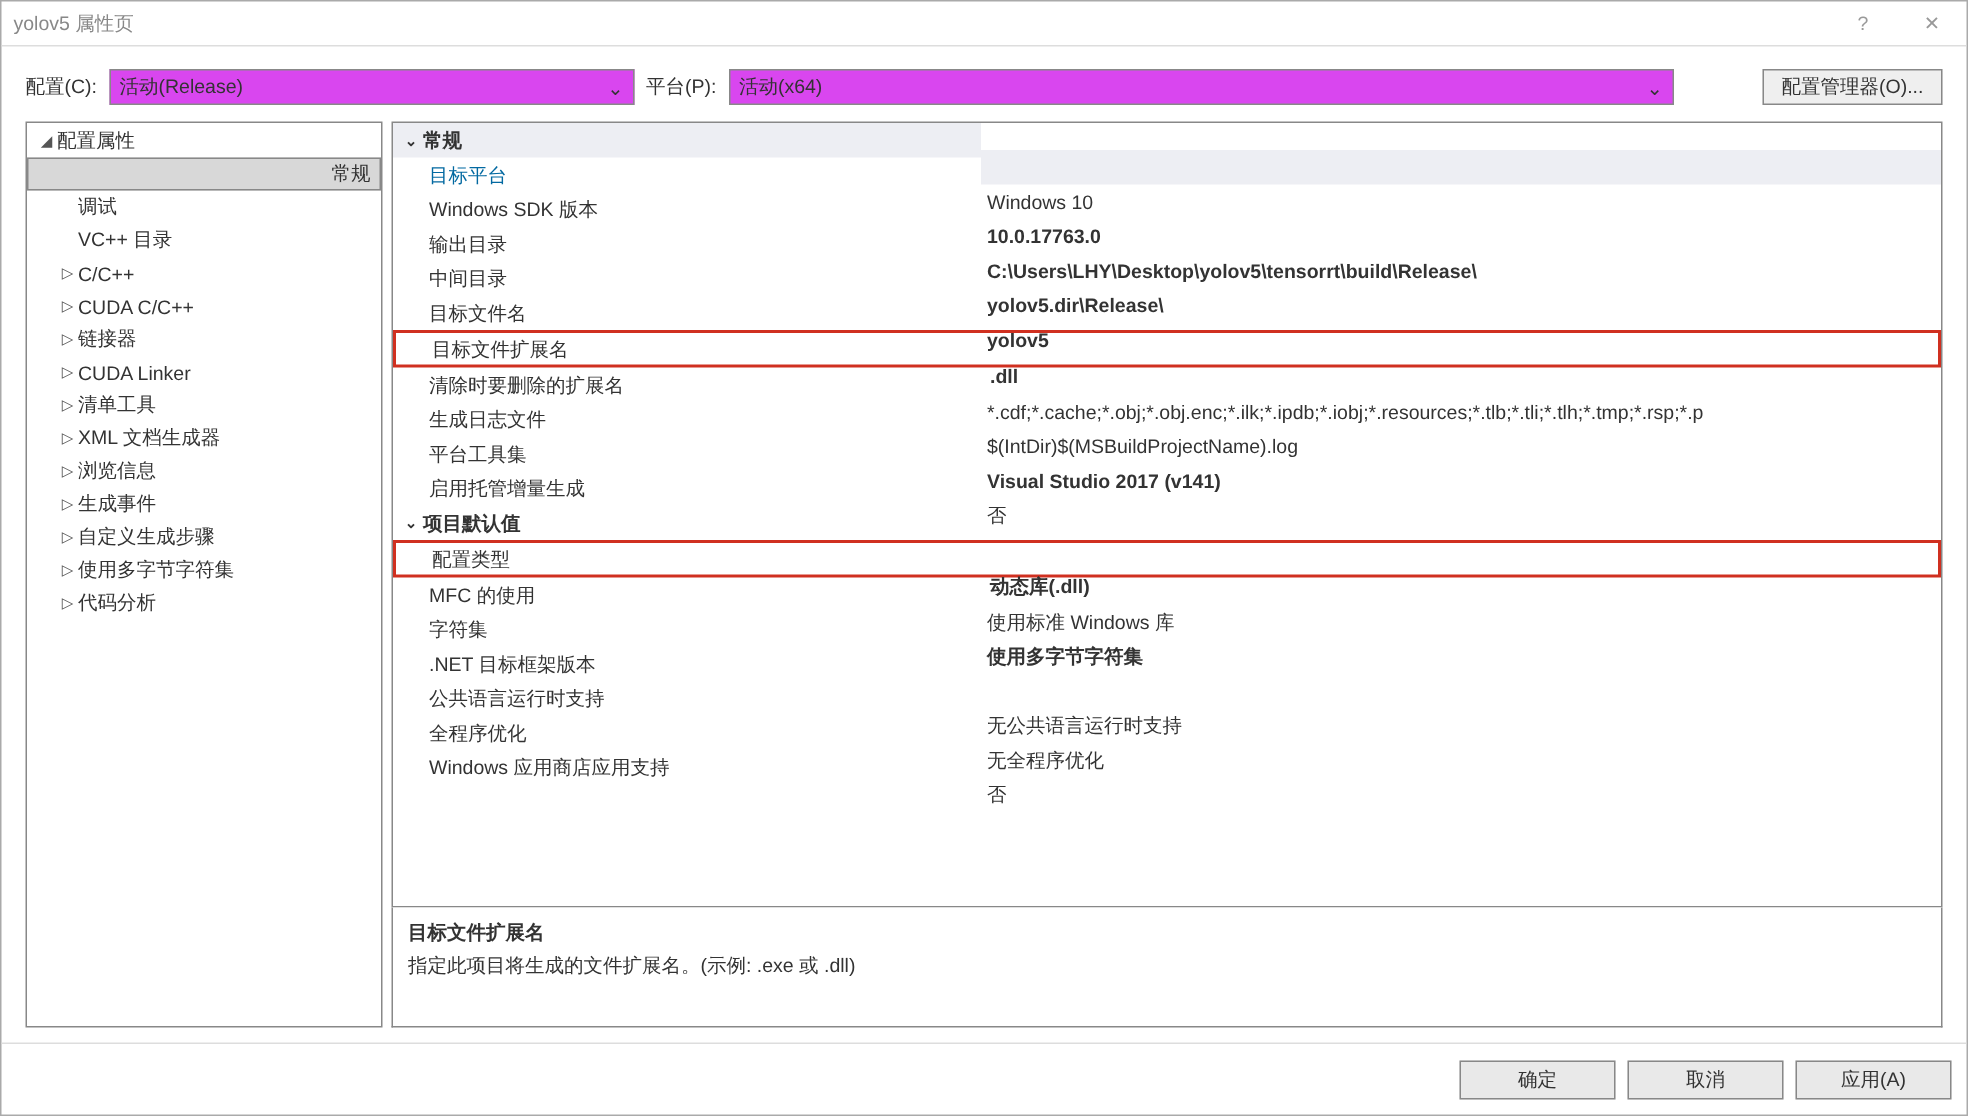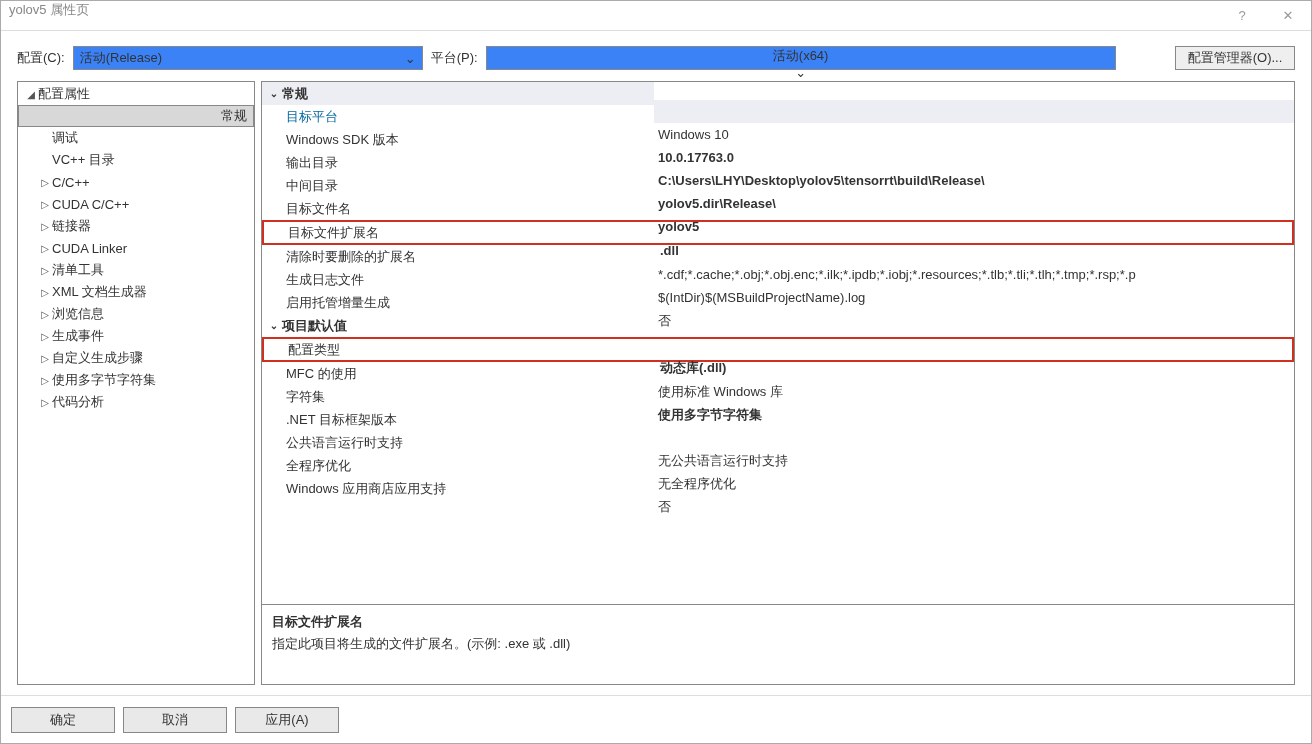--- a/index.html
+++ b/index.html
@@ -1,27 +1,27 @@
 <!DOCTYPE html>
 <html><head>
 <meta charset="utf-8">
 <style>
 * { box-sizing: border-box; margin: 0; padding: 0; font-family: "Microsoft YaHei", "Segoe UI", sans-serif; font-size: 13px; }
 body { background: #fff; color: #333; width: 1312px; height: 744px; overflow: hidden; border: 1px solid #aaa; display: flex; flex-direction: column; }
 
-.titlebar { height: 30px; display: flex; align-items: flex-start; padding-left: 8px; border-bottom: 1px solid #ddd; color: #888; }
+.titlebar { height: 30px; display: flex; align-items: center; padding-left: 8px; border-bottom: 1px solid #ddd; color: #888; }
 .titlebar-title { flex: 1; font-size: 13px; }
 .titlebar-btns { display: flex; height: 100%; }
 .titlebar-btn { width: 46px; display: flex; align-items: center; justify-content: center; color: #999; }
 
 .toolbar { height: 34px; display: flex; align-items: center; gap: 8px; padding: 0 16px; margin-top: 10px; text-align: right; }
 .toolbar label { color: #333; }
-.sel { height: 24px; border: 1px solid #888; background: #3b82f6; padding: 0 6px; display: flex; align-items: center; justify-content: space-between; }
+.sel { height: 24px; border: 1px solid #888; background: #d946ef; padding: 0 6px; display: flex; align-items: center; justify-content: space-between; }
 .sel-config { width: 350px; }
-.sel-platform { width: 630px; flex-direction: column; }
+.sel-platform { width: 630px; }
 .btn { height: 24px; border: 1px solid #888; background: #efefef; padding: 0 10px; display: flex; align-items: center; justify-content: center; }
 .cfgmgr { width: 120px; }
 
 .main { flex: 1; display: flex; gap: 6px; padding: 6px 16px 10px 16px; min-height: 0; }
 .tree { width: 238px; border: 1px solid #888; background: #fff; overflow: auto; padding-top: 1px; }
 .tree-item { height: 22px; display: flex; align-items: center; padding-left: 6px; cursor: default; }
 .tree-item.sel { background: #d8d8d8; }
 .tree-item .arrow { width: 14px; text-align: center; color: #555; font-size: 10px; }
 .tree-item.lvl1 { padding-left: 20px; }
 .tree-item.lvl1 .arrow { visibility: visible; }
@@ -34,21 +34,21 @@
 .grid-value-col { flex: 1; padding-left: 4px; white-space: nowrap; overflow: hidden; text-overflow: clip; height: 100%; display: flex; align-items: center; margin-top: 36px; }
 .grid-row.header { font-weight: bold; }
 .grid-row.header.selhdr .grid-label-col, .grid-row.header.selhdr .grid-value-col { background: #edeef3; }
 .grid-row.header .grid-label-col { padding-left: 4px; }
 .grid-row.header .arrow { width: 16px; text-align: center; font-size: 10px; color: #333; }
 .bold { font-weight: bold; }
 .gray { color: #0369a1; }
 .descbox { border: 1px solid #888; border-top: none; background: #fff; padding: 8px 10px 20px 10px; height: 80px; }
 .descbox-title { font-weight: bold; margin-bottom: 4px; }
 
-.footer { height: 48px; display: flex; align-items: center; gap: 8px; padding: 0 10px; border-top: 1px solid #ddd; }
+.footer { height: 48px; display: flex; align-items: center; justify-content: flex-end; gap: 8px; padding: 0 10px; border-top: 1px solid #ddd; }
 .footer .btn { width: 104px; height: 26px; background: #e9e9e9; }
 </style>
 </head>
 <body>
 
 <div class="titlebar">
   <div class="titlebar-title">yolov5 属性页</div>
   <div class="titlebar-btns">
     <div class="titlebar-btn">?</div>
     <div class="titlebar-btn">✕</div>
@@ -170,20 +170,24 @@
         </div>
         <div class="grid-row">
           <div class="grid-label-col ">清除时要删除的扩展名</div>
           <div class="grid-value-col ">*.cdf;*.cache;*.obj;*.obj.enc;*.ilk;*.ipdb;*.iobj;*.resources;*.tlb;*.tli;*.tlh;*.tmp;*.rsp;*.p</div>
         </div>
         <div class="grid-row">
           <div class="grid-label-col ">生成日志文件</div>
           <div class="grid-value-col ">$(IntDir)$(MSBuildProjectName).log</div>
         </div>
         <div class="grid-row">
+          <div class="grid-label-col ">平台工具集</div>
+          <div class="grid-value-col bold">Visual Studio 2017 (v141)</div>
+        </div>
+        <div class="grid-row">
           <div class="grid-label-col ">启用托管增量生成</div>
           <div class="grid-value-col ">否</div>
         </div>
         <div class="grid-row header">
           <div class="grid-label-col">
             <span class="arrow">⌄</span>
             <span>项目默认值</span>
           </div>
           <div class="grid-value-col"></div>
         </div>

